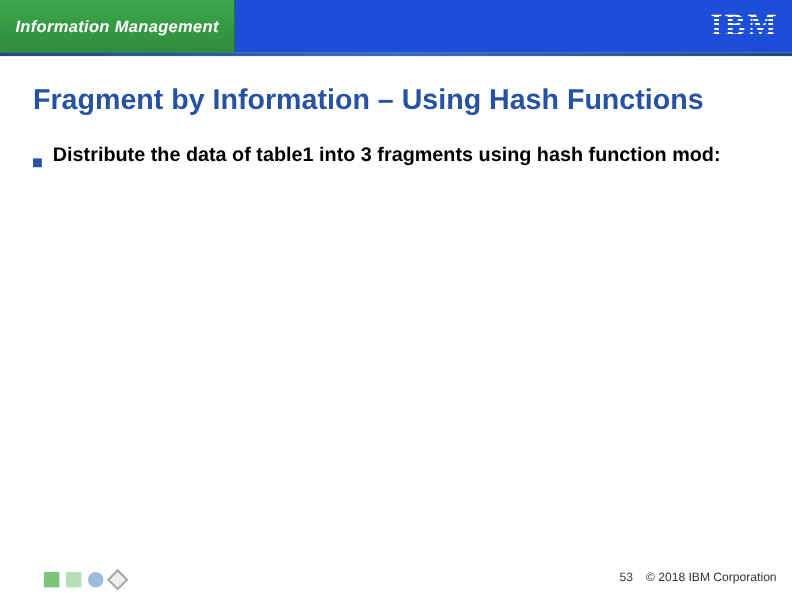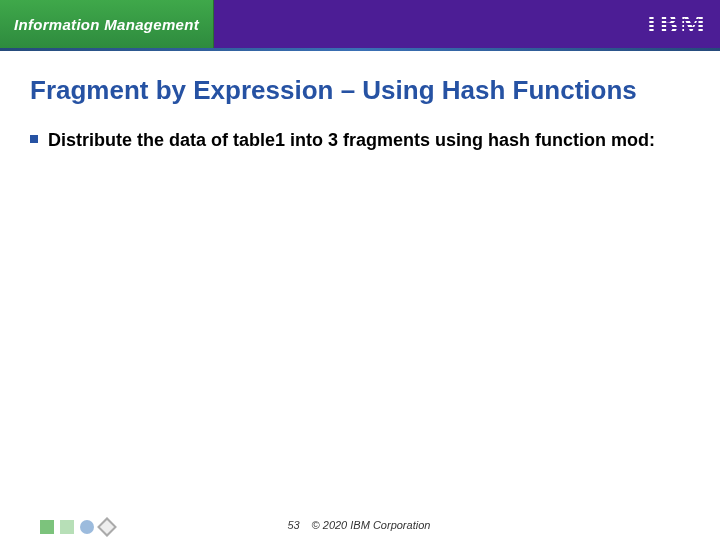--- a/index.html
+++ b/index.html
@@ -1,29 +1,29 @@
 <!DOCTYPE html>
 <html><head>
 <meta charset="utf-8">
 <style>
   * { margin: 0; padding: 0; box-sizing: border-box; }
   html, body { width: 720px; height: 540px; font-family: Arial, Helvetica, sans-serif; background: #fff; overflow: hidden; }
   .slide { width: 720px; height: 540px; position: relative; display: flex; flex-direction: column; }
-  .header { height: 48px; background: #4c1d95; display: flex; align-items: center; justify-content: space-between; padding: 0 12px 0 0; }
+  .header { height: 48px; background: #1d4ed8; display: flex; align-items: center; justify-content: space-between; padding: 0 12px 0 0; }
   .brand-box { background: linear-gradient(180deg, #3fa84a 0%, #2e8b3e 100%); height: 100%; display: flex; align-items: center; padding: 0 14px; color: #fff; font-weight: bold; font-size: 15px; font-style: italic; letter-spacing: 0.3px; border-right: 1px solid #2c6b33; }
   .ibm-logo { color: #fff; font-family: "Georgia", serif; font-weight: bold; letter-spacing: 2px; font-size: 28px; }
   .ibm-logo .stripes { background: repeating-linear-gradient(0deg,#fff 0 2px, transparent 2px 4px); -webkit-background-clip: text; background-clip: text; -webkit-text-fill-color: transparent; }
   .divider { height: 3px; background: linear-gradient(90deg, #254a7a 0%, #3a70b5 50%, #254a7a 100%); }
   .content { flex: 1; padding: 24px 30px 0 30px; }
   .title { color: #2652a3; font-size: 26px; font-weight: bold; margin-bottom: 22px; }
-  .bullet-row { display: flex; align-items: flex-start; margin-bottom: 16px; }
+  .bullet-row { display: flex; align-items: flex-end; margin-bottom: 16px; }
   .bullet-square { width: 8px; height: 8px; background: #2652a3; margin-top: 7px; margin-right: 10px; flex: 0 0 auto; }
   .bullet-text { font-size: 18px; font-weight: bold; color: #000; line-height: 1.35; }
   .code { font-family: "Courier New", Courier, monospace; font-size: 17px; font-weight: bold; white-space: pre; color: #000; margin-left: 18px; line-height: 1.25; }
-  .footer { height: 30px; display: flex; align-items: center; justify-content: center; padding: 0 14px 0 0; font-size: 11px; color: #3a3a3a; position: relative; font-style: italic; }
+  .footer { height: 30px; display: flex; align-items: center; justify-content: flex-end; padding: 0 14px 0 0; font-size: 11px; color: #3a3a3a; position: relative; }
   .pagenum { width: 36px; text-align: center; color: #3a3a3a; }
   .footer-deco { display: flex; align-items: center; gap: 6px; position: absolute; left: 40px; bottom: 6px; }
   .fd-sq { width: 14px; height: 14px; }
   .fd-green1 { background: #7cc37c; }
   .fd-green2 { background: #b7dfb7; }
   .fd-blue  { background: #9cbbdd; border-radius: 50%; }
   .fd-diamond { width: 14px; height: 14px; border: 2px solid #aaa; transform: rotate(45deg); background: #eee; }
   .copyright { color: #333; }
 </style>
 </head>
@@ -35,33 +35,33 @@
     <div class="brand-box">
       <span>Information Management</span>
     </div>
     <div class="ibm-logo">
       <span class="stripes">IBM</span>
     </div>
   </div>
   <div class="divider"></div>
 
   <div class="content">
-    <div class="title">Fragment by Expression – Using Hash Functions</div>
+    <div class="title">Fragment by Information – Using Hash Functions</div>
 
     <div class="bullet-row">
       <div class="bullet-square"></div>
       <div class="bullet-text">Distribute the data of table1 into 3 fragments using hash function mod:</div>
     </div>
 
   </div>
 
   <div class="footer">
     <div class="pagenum">53</div>
     <div class="footer-deco">
       <div class="fd-sq fd-green1"></div>
       <div class="fd-sq fd-green2"></div>
       <div class="fd-sq fd-blue"></div>
       <div class="fd-diamond"></div>
     </div>
-    <div class="copyright">© 2020 IBM Corporation</div>
+    <div class="copyright">© 2018 IBM Corporation</div>
   </div>
 
 </div>
 
 </body></html>

